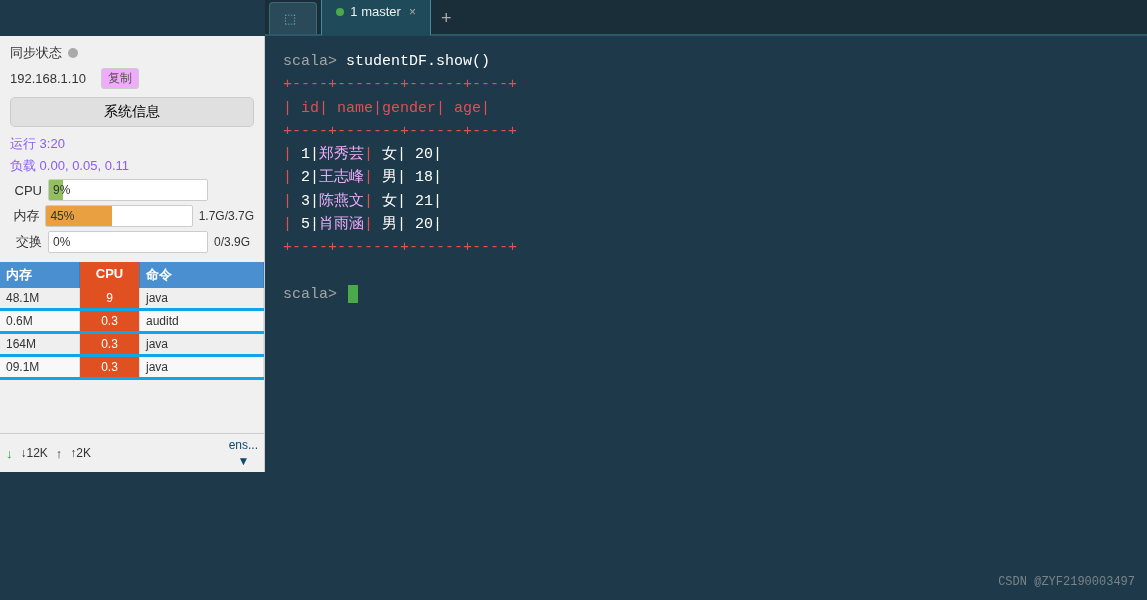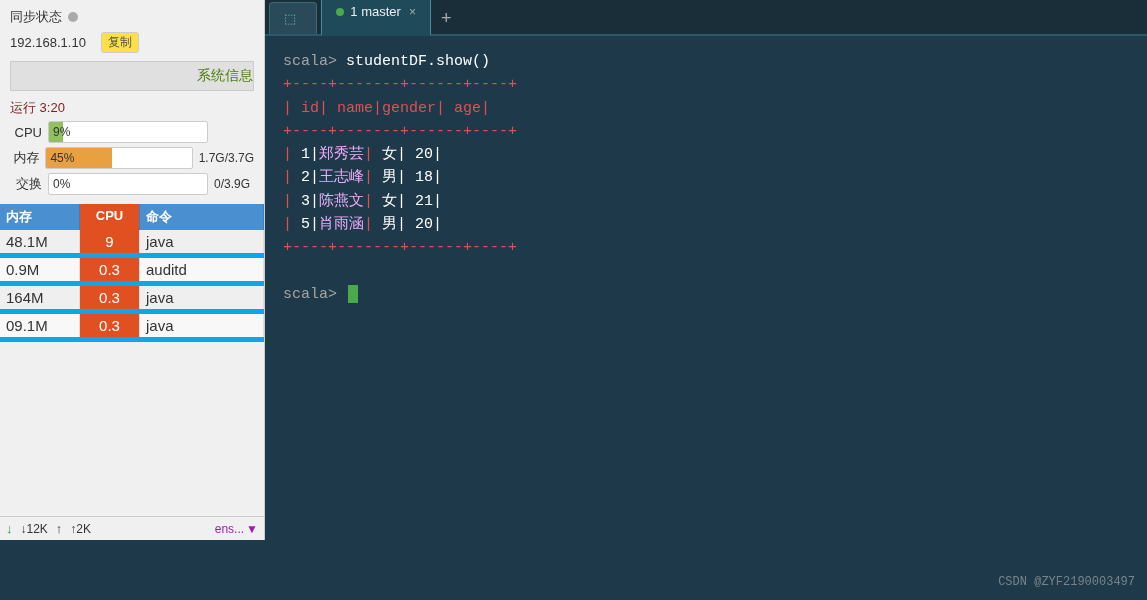--- a/index.html
+++ b/index.html
@@ -14,22 +14,23 @@
     }
 
     
     .left-panel {
       width: 265px;
       min-width: 265px;
       background: #f0f0f0;
       display: flex;
       flex-direction: column;
       border-right: 1px solid #ccc;
-      height: 540px;
+      height: 436px;
       overflow: hidden;
+      margin-top: 36px;
     }
 
     .left-top {
       background: #f0f0f0;
       padding: 8px 10px 5px 10px;
     }
 
     .sync-status {
       display: flex;
       align-items: center;
@@ -47,48 +48,48 @@
 
     .ip-row {
       display: flex;
       align-items: center;
       font-size: 13px;
       color: #333;
       margin-bottom: 8px;
       gap: 15px;
     }
     .copy-btn {
-      background: #fde047;
+      background: #f0abfc;
       border: 1px solid #ccc;
       border-radius: 3px;
       font-size: 12px;
       padding: 1px 6px;
       cursor: pointer;
       color: #555;
     }
 
     .sys-info-btn {
       display: block;
       width: 100%;
       background: #e0e0e0;
       border: 1px solid #ccc;
-      border-radius: 0;
+      border-radius: 5px;
       font-size: 14px;
-      text-align: right;
+      text-align: center;
       padding: 5px 0;
       cursor: pointer;
-      color: #4d7c0f;
+      color: #000000;
       margin-bottom: 8px;
     }
 
     .info-row {
       display: flex;
       align-items: center;
       font-size: 13px;
-      color: #7f1d1d;
+      color: #8b5cf6;
       margin-bottom: 4px;
       gap: 4px;
     }
 
     .bar-wrapper {
       display: flex;
       align-items: center;
       gap: 6px;
       margin-bottom: 4px;
     }
@@ -143,23 +144,23 @@
     .proc-header .col {
       padding: 4px 6px;
       border-right: 1px solid #3a80c0;
     }
     .col-mem { width: 80px; }
     .col-cpu { width: 60px; background: #e05020; color: #fff; text-align: center; }
     .col-cmd { flex: 1; }
 
     .proc-row {
       display: flex;
-      font-size: 15px;
-      color: #333;
-      border-bottom: 5px solid #0ea5e9;
+      font-size: 12px;
+      color: #333;
+      border-bottom: 3px solid #0ea5e9;
       background: #f8f8f8;
       justify-content: center;
     }
     .proc-row:nth-child(even) { background: #efefef; }
     .proc-row .col {
       padding: 3px 6px;
       border-right: 1px solid #ddd;
     }
 
     .bottom-bar {
@@ -174,21 +175,22 @@
     }
     .arrow-down { color: #2a9d2a; font-size: 13px; }
     .arrow-up { color: #333; font-size: 13px; }
     .ensemble-btn {
       margin-left: auto;
       display: flex;
       align-items: center;
       gap: 2px;
       cursor: pointer;
       font-size: 12px;
-      color: #a21caf;
+      color: #0c4a6e;
+      flex-direction: column;
     }
 
     
     .right-panel {
       flex: 1;
       display: flex;
       flex-direction: column;
       background: #1e3a4a;
     }
 
@@ -311,20 +313,23 @@
       <span>192.168.1.10</span>
       <button class="copy-btn">复制</button>
     </div>
 
     <button class="sys-info-btn">系统信息</button>
 
     <div class="info-row">
       <span>运行 3:20</span>
     </div>
 
+    <div class="info-row">
+      <span>负载 0.00, 0.05, 0.11</span>
+    </div>
 
     <div class="bar-wrapper">
       <span class="bar-label">CPU</span>
       <div class="bar-outer">
         <div class="bar-inner" style="width:9%"></div>
         <span class="bar-text">9%</span>
       </div>
     </div>
 
     <div class="bar-wrapper">
@@ -351,21 +356,21 @@
       <span class="col col-mem">内存</span>
       <span class="col col-cpu">CPU</span>
       <span class="col col-cmd">命令</span>
     </div>
     <div class="proc-row">
       <span class="col col-mem">48.1M</span>
       <span class="col col-cpu">9</span>
       <span class="col col-cmd">java</span>
     </div>
     <div class="proc-row">
-      <span class="col col-mem">0.9M</span>
+      <span class="col col-mem">0.6M</span>
       <span class="col col-cpu">0.3</span>
       <span class="col col-cmd">auditd</span>
     </div>
     <div class="proc-row">
       <span class="col col-mem">164M</span>
       <span class="col col-cpu">0.3</span>
       <span class="col col-cmd">java</span>
     </div>
     <div class="proc-row">
       <span class="col col-mem">09.1M</span>

